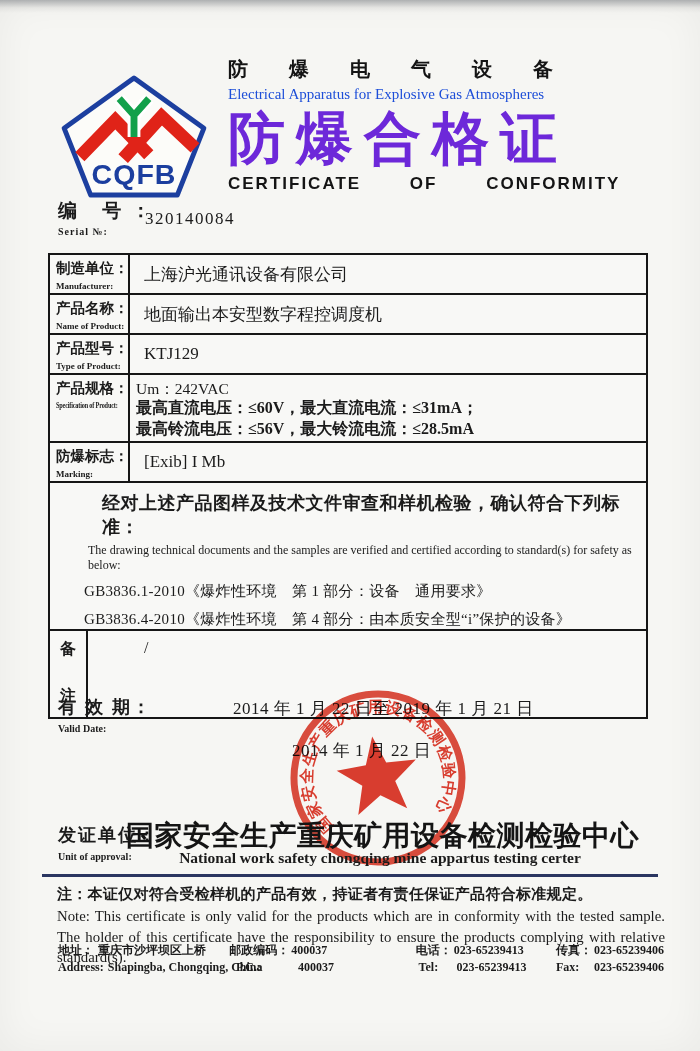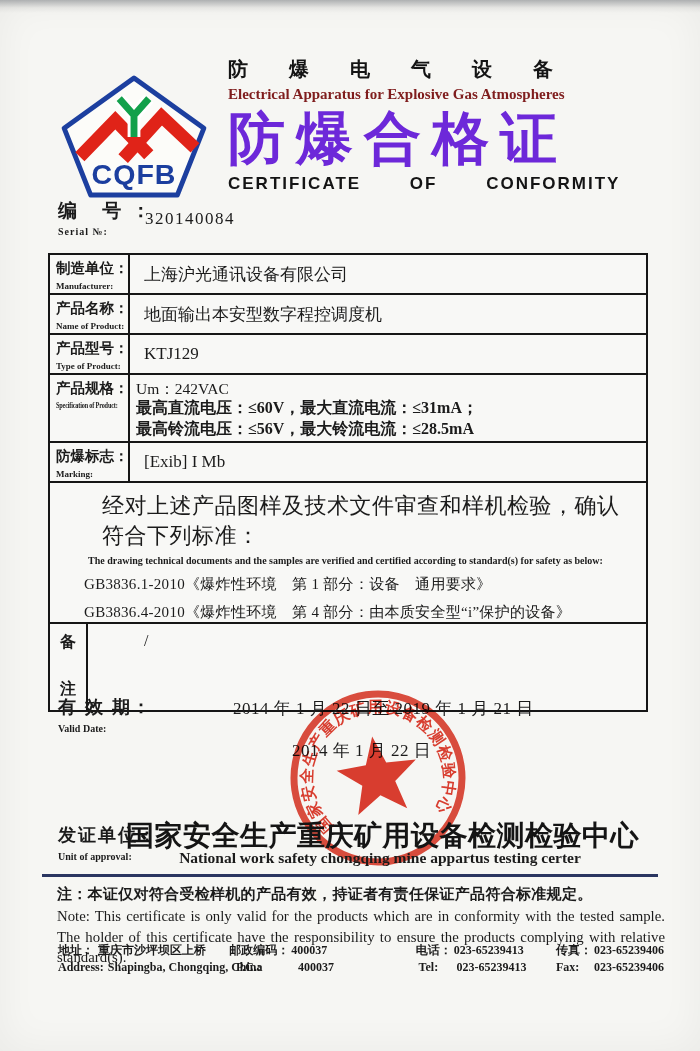--- a/index.html
+++ b/index.html
@@ -10,21 +10,21 @@
     color:#1b1b1b;
   }
   .page{position:absolute;inset:0;box-shadow:inset 0 0 40px rgba(0,0,0,.05);}
   .scan-edge{position:absolute;top:0;left:0;right:0;height:13px;
     background:linear-gradient(180deg,rgba(75,80,88,.40),rgba(140,140,140,.12) 60%,rgba(0,0,0,0));}
   
   .logo{position:absolute;left:60px;top:74px;width:148px;height:126px;}
   .titles{position:absolute;left:228px;top:56px;width:350px;}
   .t-cn{font-family:"Liberation Sans","DejaVu Sans",sans-serif;font-weight:bold;
     font-size:20px;letter-spacing:41px;white-space:nowrap;color:#141414;}
-  .t-en{font-weight:bold;font-size:15px;margin-top:3px;white-space:nowrap;color:#7f1d1d;}
+  .t-en{font-weight:normal;font-size:15px;margin-top:3px;white-space:nowrap;color:#1d4ed8;}
   .t-main{font-family:"Liberation Sans","DejaVu Sans",sans-serif;font-weight:900;
     font-size:57px;line-height:1.0;letter-spacing:11px;color:#6d28d9;margin-top:7px;white-space:nowrap;}
   .t-cert{font-family:"Liberation Sans","DejaVu Sans",sans-serif;font-weight:800;
     font-size:17px;letter-spacing:2px;word-spacing:42px;margin-top:7px;white-space:nowrap;color:#141414;}
   
   .serial-label{position:absolute;left:58px;top:198px;}
   .s-cn{font-family:"Liberation Sans","DejaVu Sans",sans-serif;font-weight:bold;font-size:19px;letter-spacing:10px;}
   .s-en{font-weight:bold;font-size:10px;margin-top:2px;letter-spacing:1px;}
   .serial-value{position:absolute;left:145px;top:209px;font-size:17px;letter-spacing:1.5px;}
   
@@ -35,22 +35,22 @@
     padding:4px 2px 2px 6px;overflow:hidden;}
   .t-label .cn{font-family:"Liberation Sans","DejaVu Sans",sans-serif;font-weight:bold;font-size:14.5px;white-space:nowrap;}
   .t-label .en{font-weight:bold;font-size:9px;margin-top:3px;white-space:nowrap;}
   .en-tight{font-size:7.4px !important;transform:scaleX(.84);transform-origin:left center;letter-spacing:-.2px;}
   .t-value{flex:1;display:flex;align-items:center;padding-left:14px;font-size:17px;}
   .h40{min-height:40px;} .h39{min-height:39px;} .h60{min-height:60px;}
   .spec-lines{display:block;padding:4px 0 2px 6px;}
   .spec-l1{font-size:15.5px;line-height:19px;}
   .spec-l2,.spec-l3{font-size:16px;font-weight:700;line-height:20.5px;}
   .standards{display:block;min-height:117px;padding:8px 10px 0 10px;box-sizing:border-box;}
-  .std-cn{font-size:22px;font-weight:400;letter-spacing:.5px;padding-left:42px;}
-  .std-en{font-size:10px;font-weight:bold;padding-left:28px;margin-top:4px;}
+  .std-cn{font-size:18px;font-weight:700;letter-spacing:.5px;padding-left:42px;}
+  .std-en{font-size:12px;font-weight:normal;padding-left:28px;margin-top:4px;}
   .std-item{font-size:15px;padding-left:24px;margin-top:9px;letter-spacing:.3px;}
   .remark{display:flex;min-height:86px;}
   .remark-label{width:38px;flex:0 0 38px;border-right:2px solid #161616;box-sizing:border-box;
     display:flex;flex-direction:column;justify-content:space-between;align-items:center;
     padding:8px 0 10px 0;font-weight:bold;font-size:16px;
     font-family:"Liberation Sans","DejaVu Sans",sans-serif;}
   .remark-value{padding:8px 0 0 56px;font-size:16px;}
   
   .fld-label{position:absolute;left:58px;}
   .fld-cn{font-family:"Liberation Sans","DejaVu Sans",sans-serif;font-weight:bold;font-size:18px;letter-spacing:2px;white-space:nowrap;}

